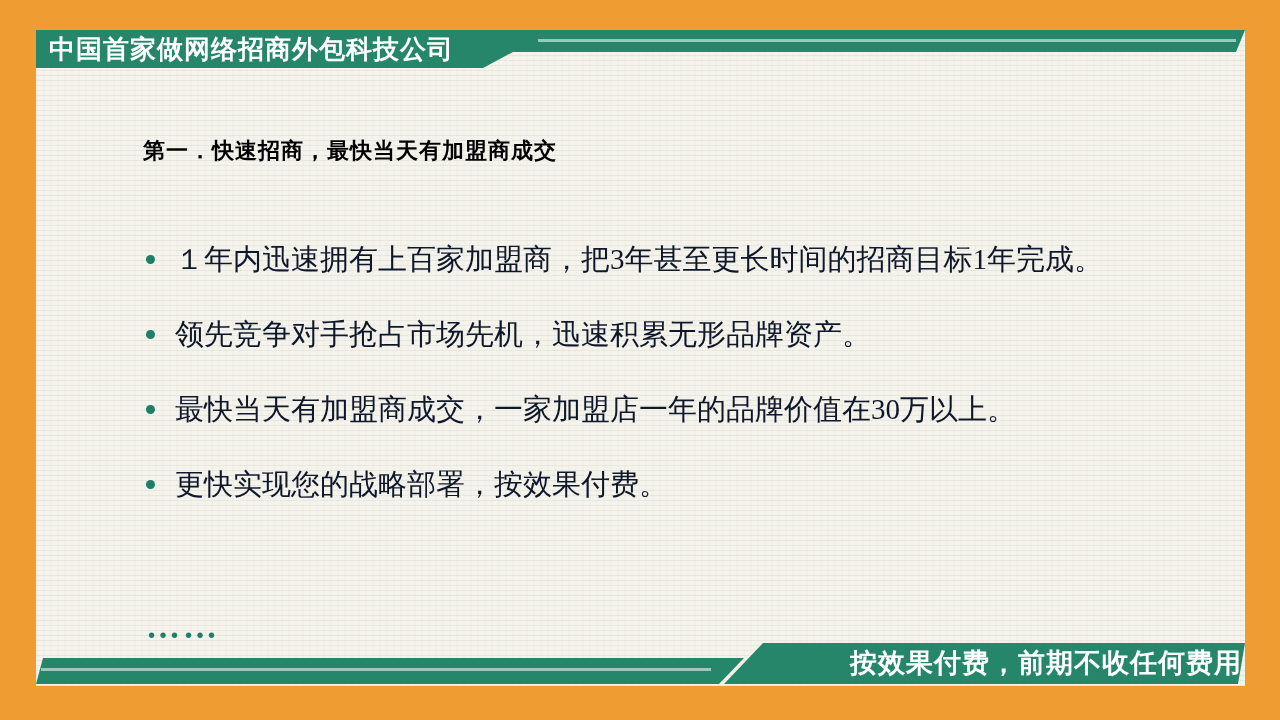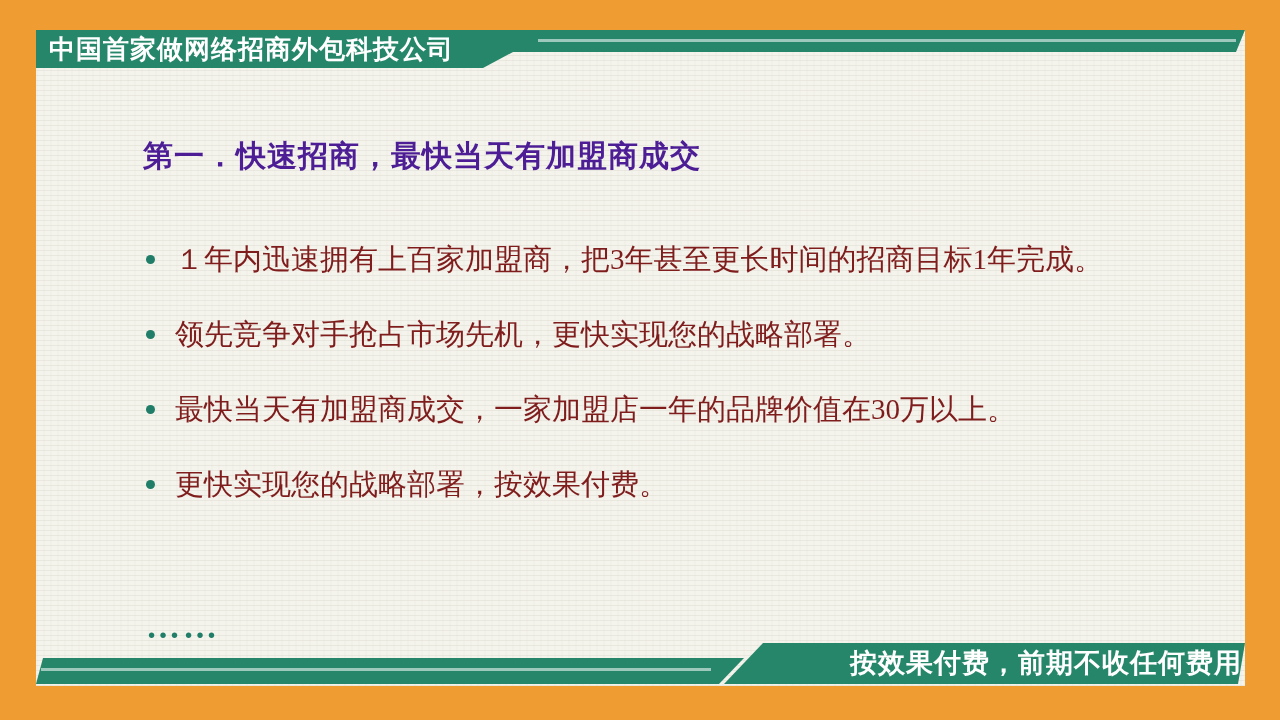--- a/index.html
+++ b/index.html
@@ -30,30 +30,30 @@
     background:rgba(255,255,255,0.55);
   }
   .header-company {
     position:absolute; left:49px; top:30px; height:38px; line-height:38px;
     color:#FFFFFF; font-size:26px; font-weight:bold; letter-spacing:1px;
     white-space:nowrap;
   }
   
   .slide-title {
     position:absolute; left:143px; top:136px;
-    color:#4c1d95; font-size:30px; font-weight:bold; letter-spacing:1px;
+    color:#000000; font-size:22px; font-weight:bold; letter-spacing:1px;
     white-space:nowrap;
   }
   .bullets {
     position:absolute; left:146px; top:222px; width:1060px;
   }
   .bullet-row {
     display:flex; align-items:center; height:75px;
     font-family:"Liberation Serif", serif;
-    color:#7f1d1d; font-size:29px; white-space:nowrap;
+    color:#0f172a; font-size:29px; white-space:nowrap;
   }
   .bullet-dot {
     width:9px; height:9px; border-radius:50%; background:#1F7D68;
     margin-right:20px; flex:0 0 auto;
   }
   .ellipsis-line {
     position:absolute; left:146px; top:608px;
     font-family:"Liberation Serif", serif; font-weight:bold;
     color:#1F7D68; font-size:34px; letter-spacing:3px;
   }
@@ -91,21 +91,21 @@
 
   <div class="slide-title">第一．快速招商，最快当天有加盟商成交</div>
 
   <div class="bullets">
     <div class="bullet-row">
       <span class="bullet-dot"></span>
       <span>１年内迅速拥有上百家加盟商，把3年甚至更长时间的招商目标1年完成。</span>
     </div>
     <div class="bullet-row">
       <span class="bullet-dot"></span>
-      <span>领先竞争对手抢占市场先机，更快实现您的战略部署。</span>
+      <span>领先竞争对手抢占市场先机，迅速积累无形品牌资产。</span>
     </div>
     <div class="bullet-row">
       <span class="bullet-dot"></span>
       <span>最快当天有加盟商成交，一家加盟店一年的品牌价值在30万以上。</span>
     </div>
     <div class="bullet-row">
       <span class="bullet-dot"></span>
       <span>更快实现您的战略部署，按效果付费。</span>
     </div>
   </div>

